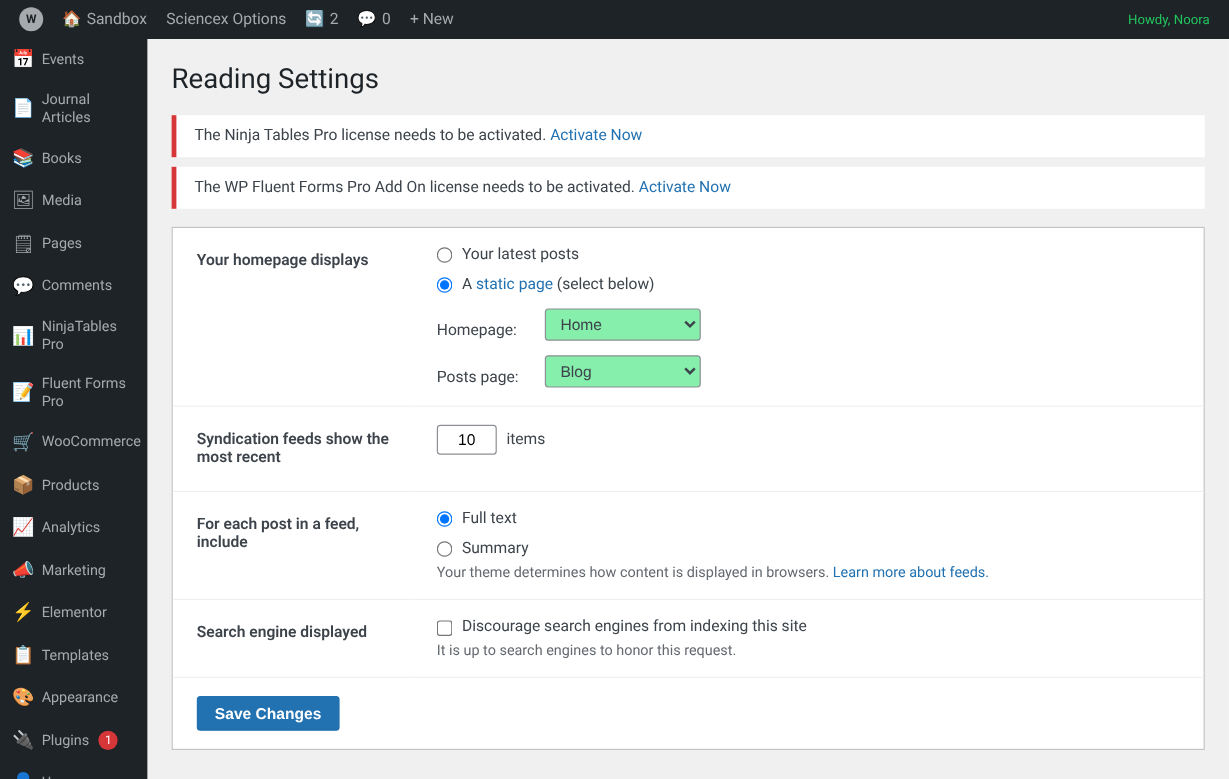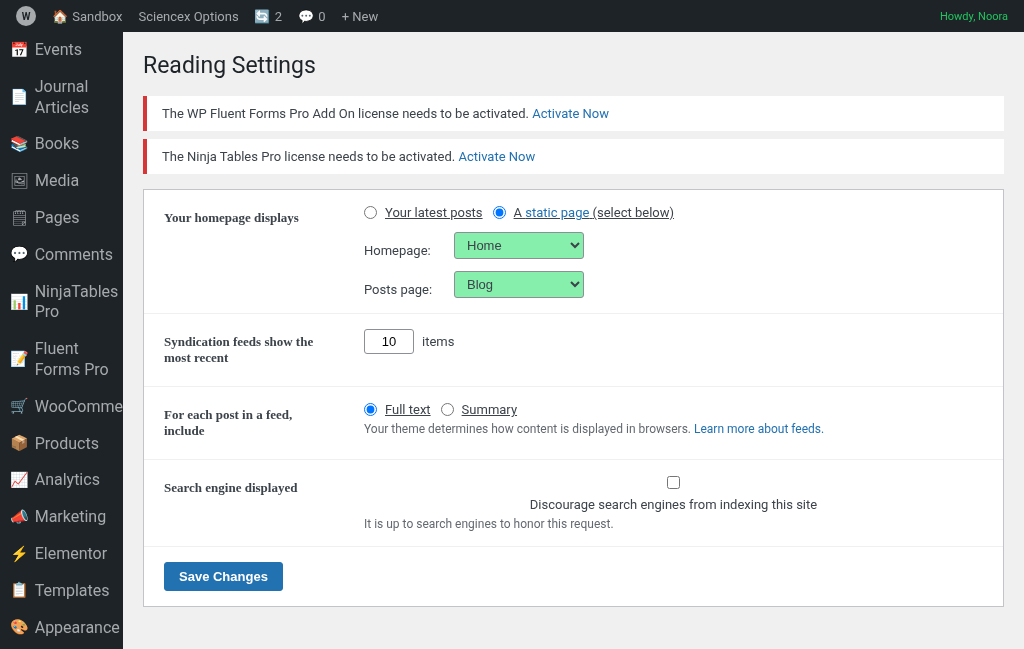--- a/index.html
+++ b/index.html
@@ -37,21 +37,21 @@
       display: flex;
       align-items: center;
       gap: 6px;
       padding: 8px 10px;
       color: #a7aaad;
       cursor: pointer;
       font-size: 13px;
       line-height: 1.3;
     }
     .menu-icon { font-size: 15px; flex-shrink: 0; }
-    .menu-label { font-size: 16px; }
+    .menu-label { font-size: 12px; }
     .menu-badge { background: #d63638; color: #fff; border-radius: 50%; width: 16px; height: 16px; font-size: 10px; display: flex; align-items: center; justify-content: center; margin-left: 2px; }
 
     
     #wpcontent {
       flex: 1;
       background: #f0f0f1;
       padding: 20px 20px 20px 20px;
       overflow-y: auto;
     }
 
@@ -87,29 +87,28 @@
       border-bottom: 1px solid #f0f0f1;
     }
     .form-table th {
       text-align: left;
       padding: 20px 10px 20px 20px;
       font-weight: 600;
       font-size: 13px;
       color: #3c434a;
       vertical-align: top;
       width: 200px;
-      font-family: Liberation Serif, serif;
     }
     .form-table td {
       padding: 15px 20px;
       vertical-align: top;
     }
 
     
-    .radio-group { display: flex; gap: 10px; text-decoration: underline; }
+    .radio-group { display: flex; flex-direction: column; gap: 10px; }
     .radio-item { display: flex; align-items: center; gap: 8px; font-size: 13px; }
     .radio-item input[type="radio"] { margin: 0; }
 
     
     .select-row { display: flex; align-items: center; gap: 10px; margin-top: 12px; font-size: 13px; }
     .select-row label { width: 80px; text-align: left; color: #3c434a; margin-top: 10px; }
     select {
       border: 1px solid #8c8f94;
       border-radius: 3px;
       padding: 4px 8px;
@@ -124,21 +123,21 @@
     .number-row input[type="text"] {
       width: 50px;
       border: 1px solid #8c8f94;
       border-radius: 3px;
       padding: 4px 6px;
       font-size: 13px;
       text-align: center;
     }
 
     
-    .checkbox-item { display: flex; align-items: center; gap: 8px; font-size: 13px; flex-direction: column; }
+    .checkbox-item { display: flex; align-items: center; gap: 8px; font-size: 13px; }
     .checkbox-item input[type="checkbox"] { margin-top: 1px; flex-shrink: 0; }
     .help-text { font-size: 12px; color: #646970; margin-top: 5px; }
 
     
     .submit-wrap { padding: 15px 20px; }
     .button-primary {
       background: #2271b1;
       border: 1px solid #2271b1;
       border-radius: 3px;
       color: #fff;
@@ -256,25 +255,25 @@
       <span class="menu-label">Users</span>
     </div>
 
   </div>
 
   <div id="wpcontent">
 
     <h1 class="page-title">Reading Settings</h1>
 
     <div class="notice">
+      <span>The Ninja Tables Pro license needs to be activated.</span>
+      <a class="link" href="#">Activate Now</a>
+    </div>
+    <div class="notice">
       <span>The WP Fluent Forms Pro Add On license needs to be activated.</span>
-      <a class="link" href="#">Activate Now</a>
-    </div>
-    <div class="notice">
-      <span>The Ninja Tables Pro license needs to be activated.</span>
       <a class="link" href="#">Activate Now</a>
     </div>
 
     <div class="settings-wrap">
       <table class="form-table">
         <tbody>
 
           <tr>
             <th>Your homepage displays</th>
             <td>

